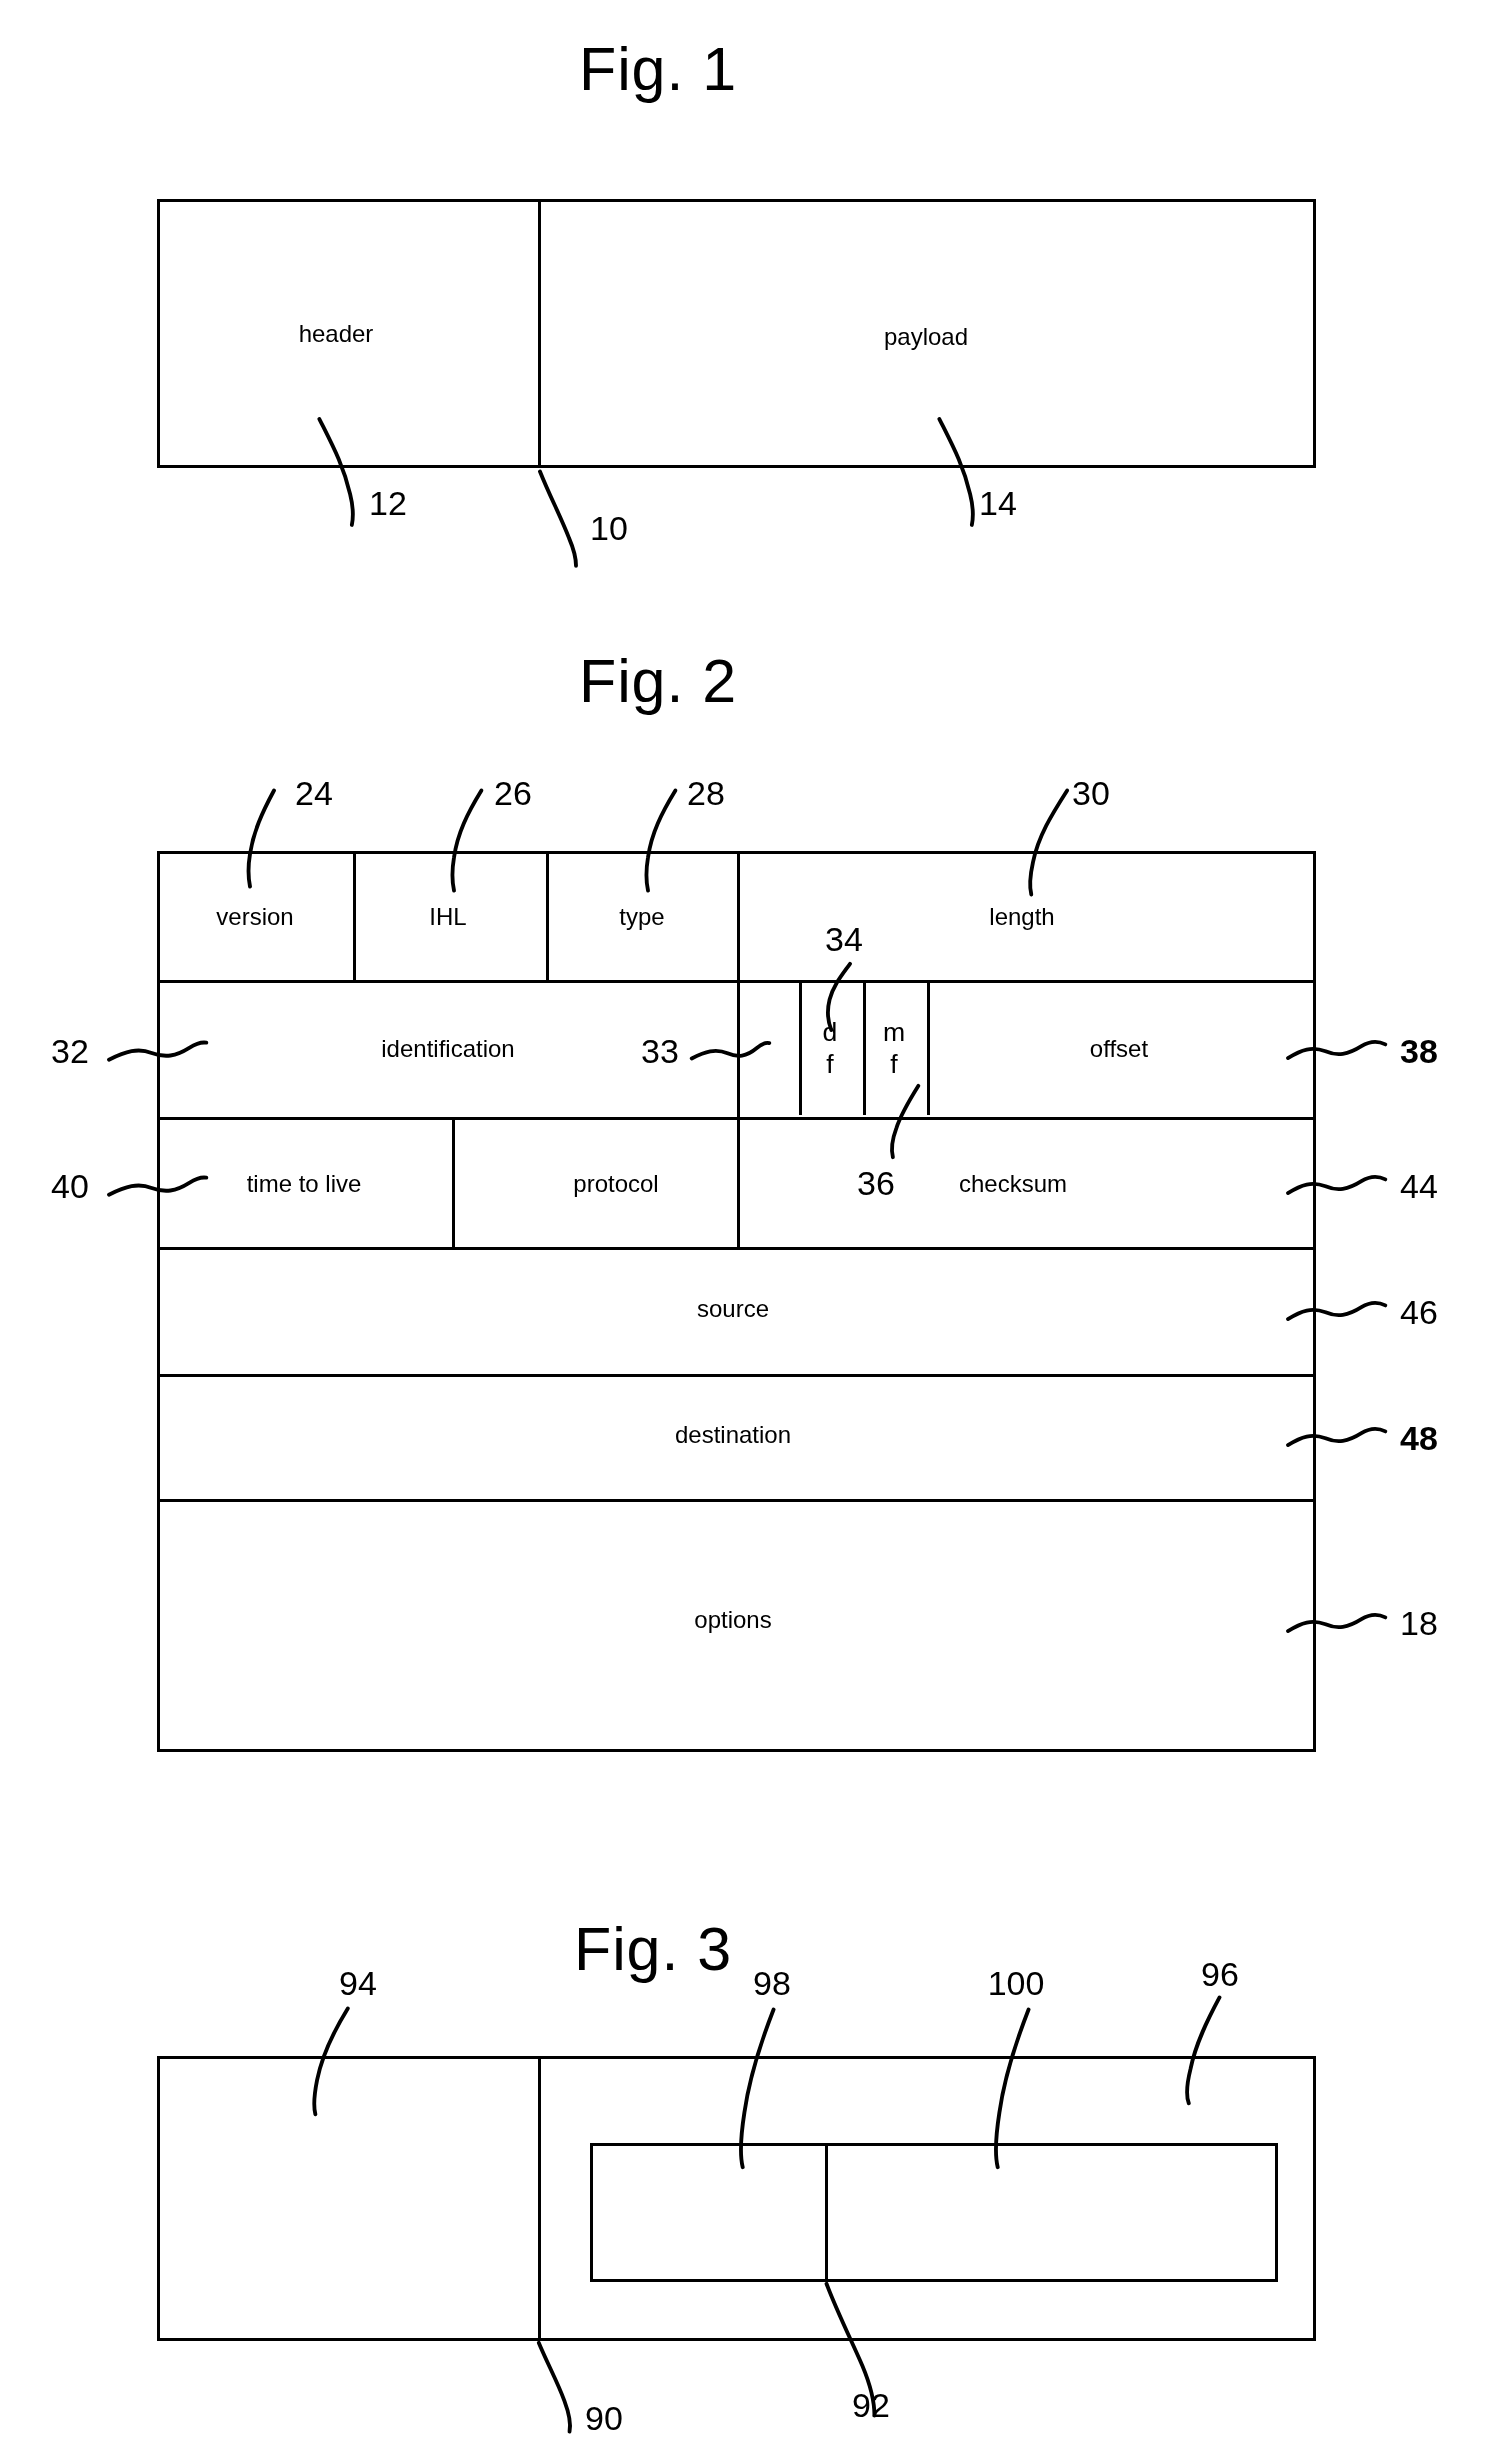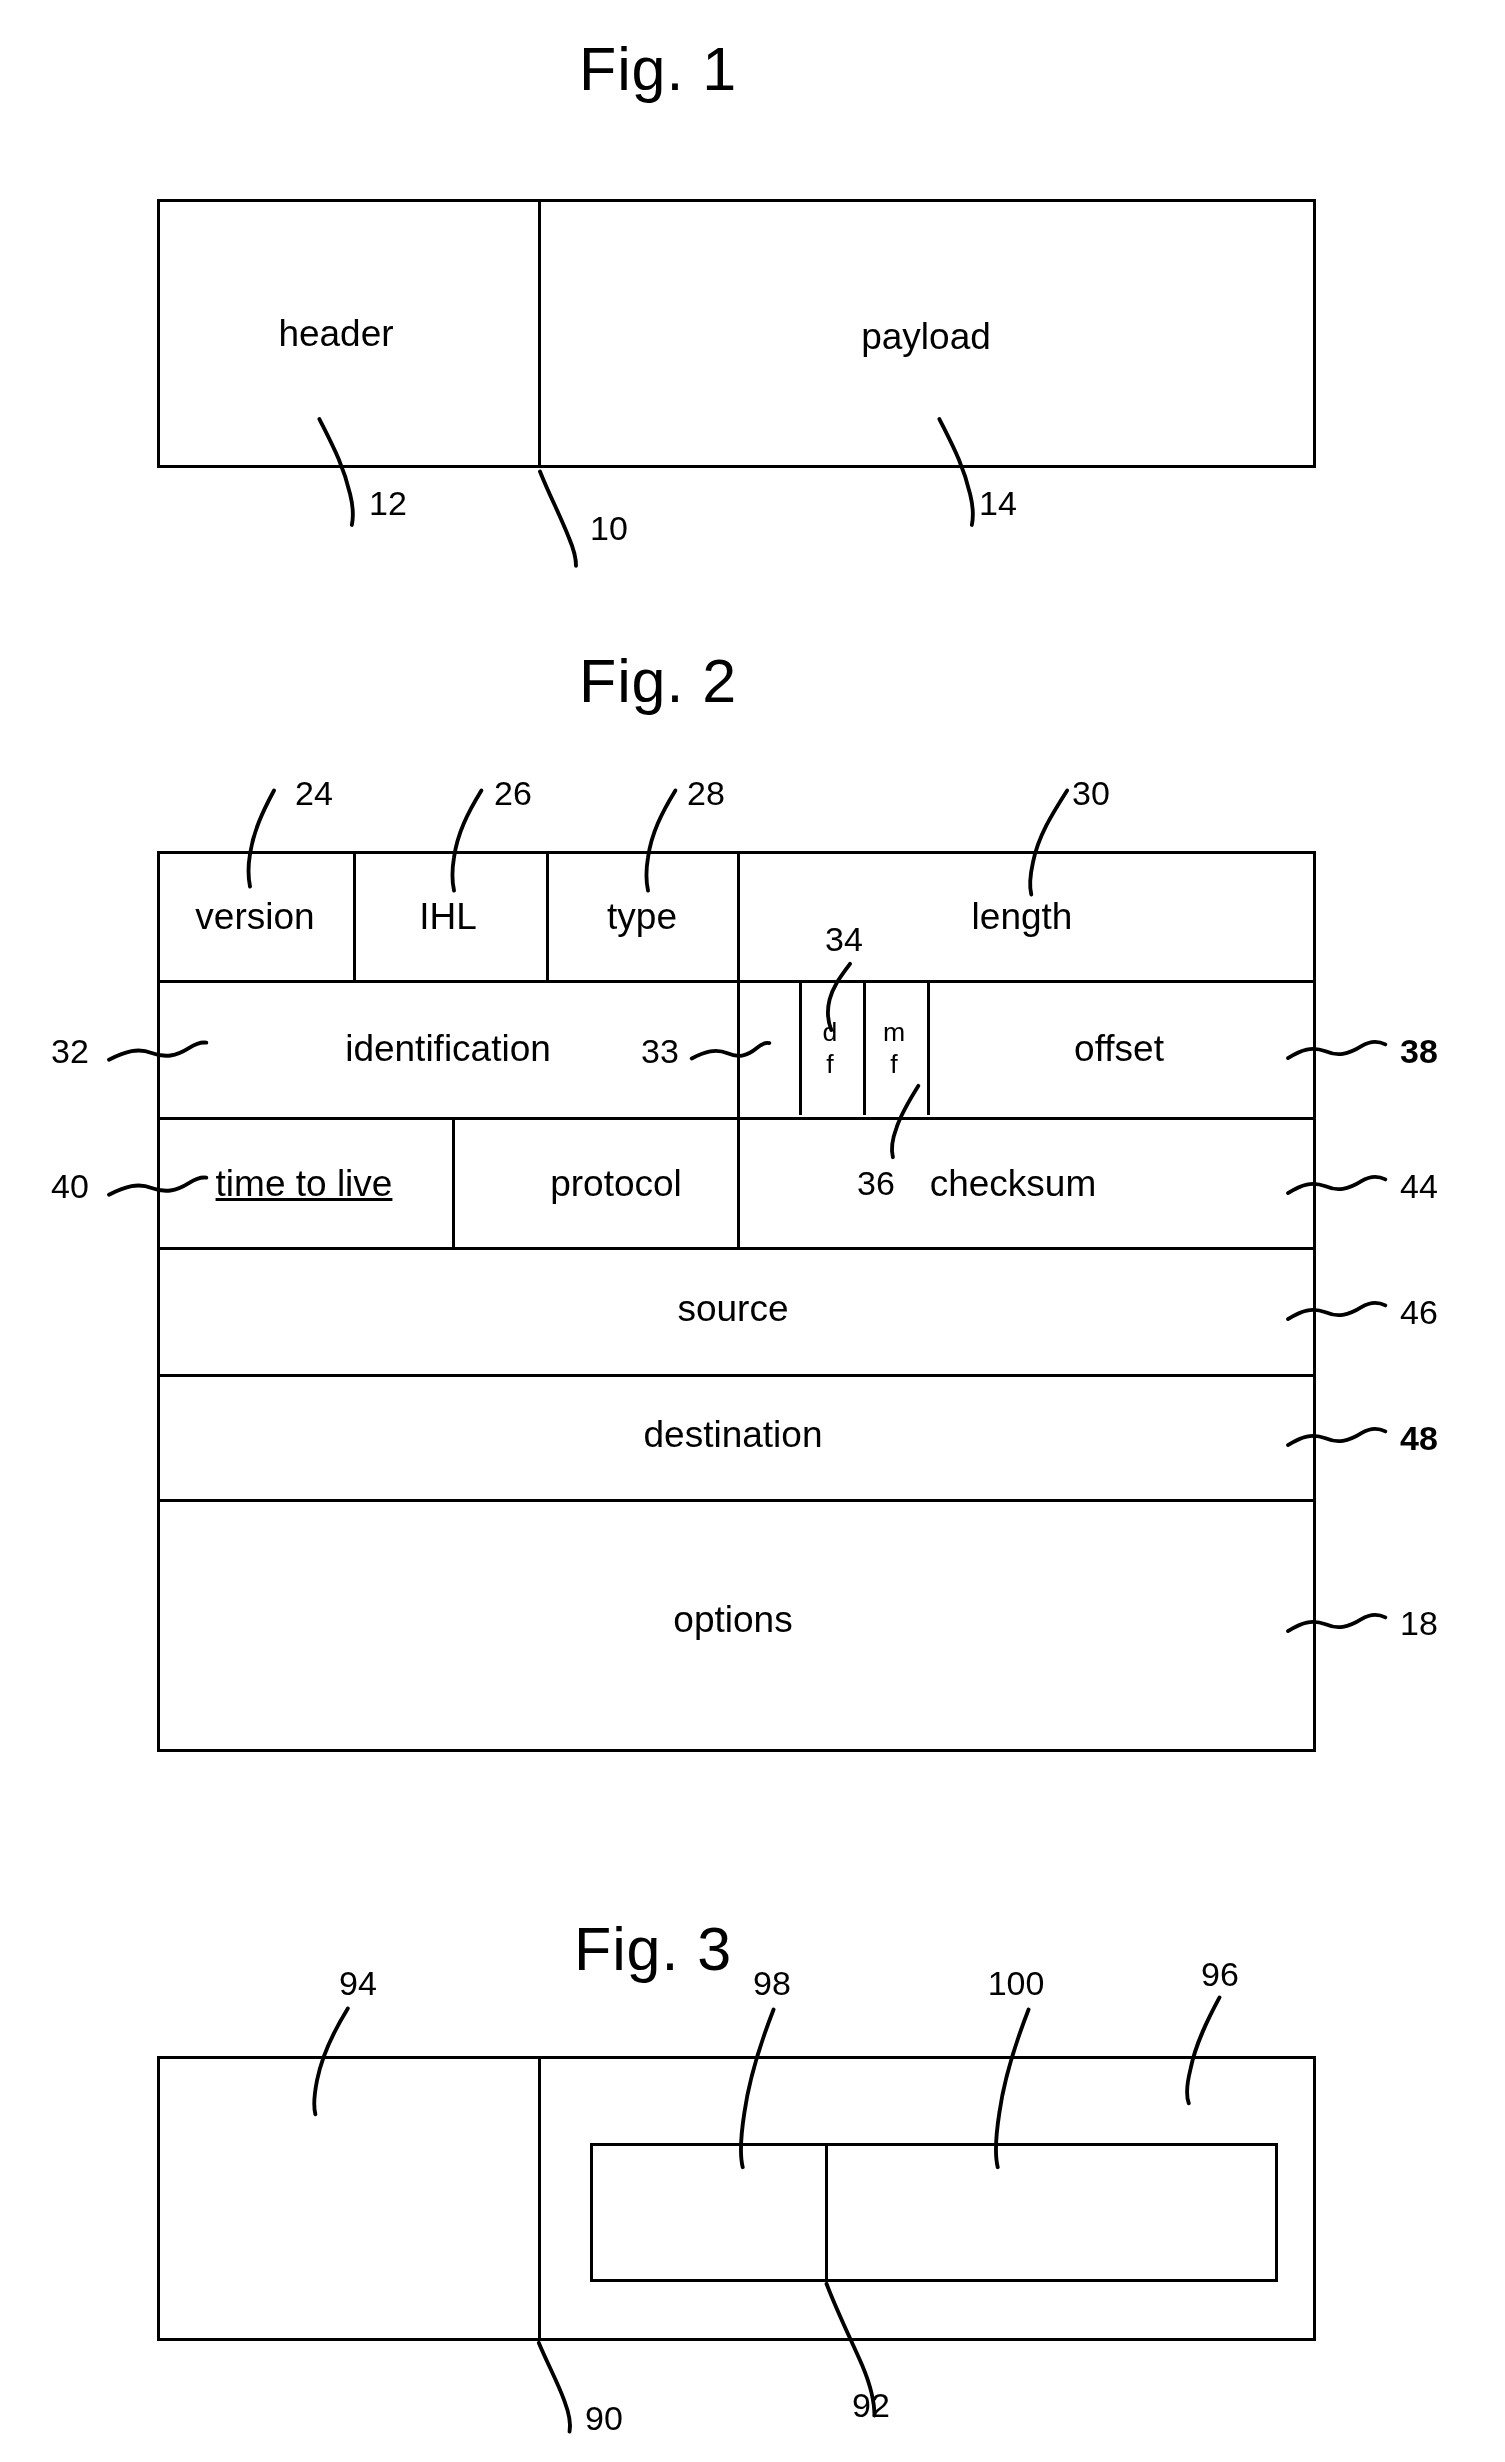--- a/index.html
+++ b/index.html
@@ -37,21 +37,21 @@
     background: #000;
   }
   .hline {
     position: absolute;
     height: 3.4px;
     background: #000;
   }
 
   .cell-label {
     position: absolute;
-    font-size: 37px;
+    font-size: 24px;
     text-align: center;
     white-space: nowrap;
     transform: translate(-50%, -50%);
   }
   .cell-label.small {
     font-size: 26.6px;
   }
   .cell-label.stacked {
     line-height: 1.22;
     transform: translate(-50%, -50%);
@@ -143,21 +143,21 @@
   <div class="cell-label small stacked" style="left:894px; top:1048px;">
     <div>m</div>
     <div>f</div>
   </div>
 
   <div class="cell-label" style="left:1119px; top:1049px;">offset</div>
 
   <div class="vline" style="left:452px; top:1117px; height:130px;"></div>
   <div class="vline" style="left:737px; top:1117px; height:130px;"></div>
 
-  <div class="cell-label" style="left:304px; top:1184px;text-decoration:underline;">time to live</div>
+  <div class="cell-label" style="left:304px; top:1184px;">time to live</div>
   <div class="cell-label" style="left:616px; top:1184px;">protocol</div>
   <div class="cell-label" style="left:1013px; top:1184px;">checksum</div>
 
   <div class="cell-label" style="left:733px; top:1309px;">source</div>
 
   <div class="cell-label" style="left:733px; top:1435px;">destination</div>
 
   <div class="cell-label" style="left:733px; top:1620px;">options</div>
 
   <svg class="leader" style="left:238px; top:787px; width:60px; height:103px;" viewBox="0 0 70 120">

